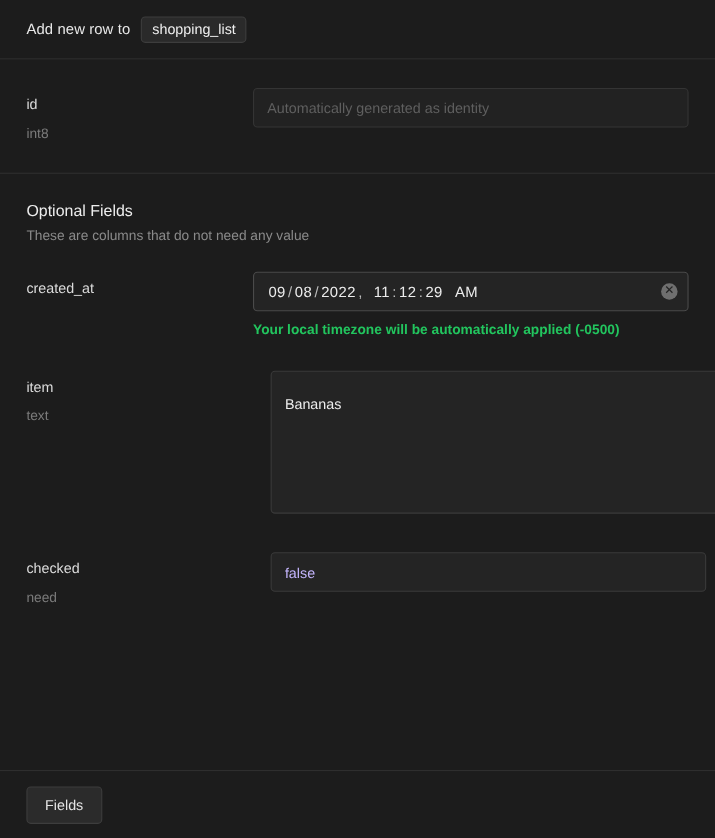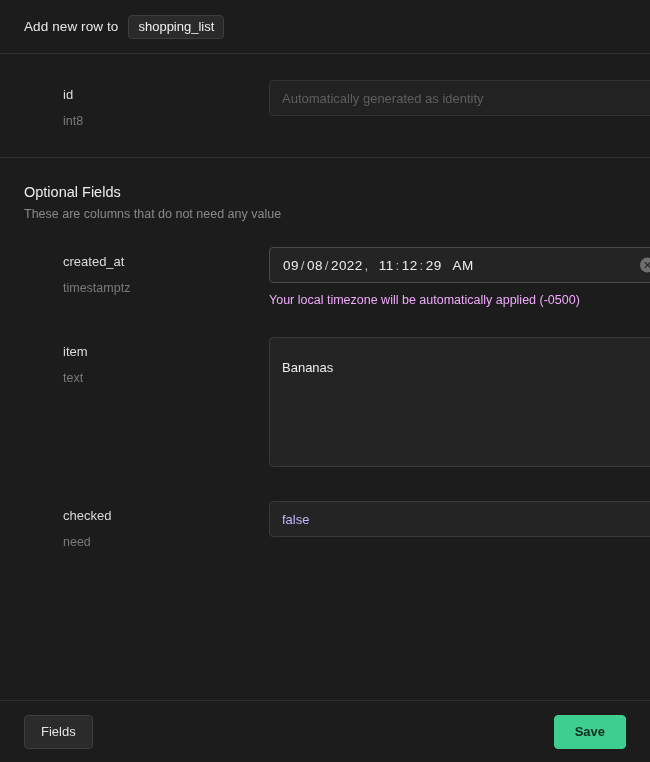--- a/index.html
+++ b/index.html
@@ -59,21 +59,20 @@
 
   .section {
     padding: 26px 24px 28px 24px;
     border-bottom: 1px solid #2e2e2e;
   }
   .section.no-border { border-bottom: none; }
 
   .field-row {
     display: flex;
     align-items: flex-start;
-    margin-left: 39px;
   }
   .field-label {
     width: 206px;
     flex: 0 0 206px;
     padding-top: 6px;
   }
   .field-name {
     font-size: 13px;
     color: #dcdcdc;
     line-height: 18px;
@@ -147,22 +146,23 @@
     font-size: 11px;
     line-height: 15px;
     text-align: center;
     cursor: pointer;
     user-select: none;
   }
 
   .helper-text {
     margin-top: 10px;
     font-size: 12.5px;
-    color: #f0abfc;
+    color: #22c55e;
     width: 396px;
+    font-weight: bold;
   }
 
   .textarea {
     width: 428px;
     height: 130px;
     background: #242424;
     border: 1px solid #3a3a3a;
     border-radius: 4px;
     color: #ededed;
     font-size: 13px;
@@ -177,21 +177,21 @@
   .opt-heading {
     font-size: 14.5px;
     color: #ededed;
     margin-bottom: 7px;
   }
   .opt-sub {
     font-size: 12.5px;
     color: #8a8a8a;
     margin-bottom: 26px;
   }
-  .opt-field + .opt-field { margin-top: 30px; }
+  .opt-field + .opt-field { margin-top: 30px; gap: 16px; }
 
   
   .footer {
     flex: 0 0 62px;
     height: 62px;
     border-top: 1px solid #2e2e2e;
     display: flex;
     align-items: center;
     justify-content: space-between;
     padding: 0 24px;
@@ -243,21 +243,20 @@
       </div>
     </div>
 
     <div class="section no-border">
       <div class="opt-heading">Optional Fields</div>
       <div class="opt-sub">These are columns that do not need any value</div>
 
       <div class="opt-field field-row">
         <div class="field-label">
           <div class="field-name">created_at</div>
-          <div class="field-type">timestamptz</div>
         </div>
         <div class="field-control">
           <div class="datetime-wrap">
             <div class="datetime">
               <span class="dt-seg">09</span>
               <span class="dt-sep">/</span>
               <span class="dt-seg">08</span>
               <span class="dt-sep">/</span>
               <span class="dt-seg">2022</span>
               <span class="dt-sep">,</span>
@@ -293,16 +292,15 @@
         <div class="field-control">
           <div class="input placeholder-only">false</div>
         </div>
       </div>
 
     </div>
   </div>
 
   <div class="footer">
     <button class="btn btn-cancel">Fields</button>
-    <button class="btn btn-save">Save</button>
   </div>
 
 </div>
 
 </body></html>

